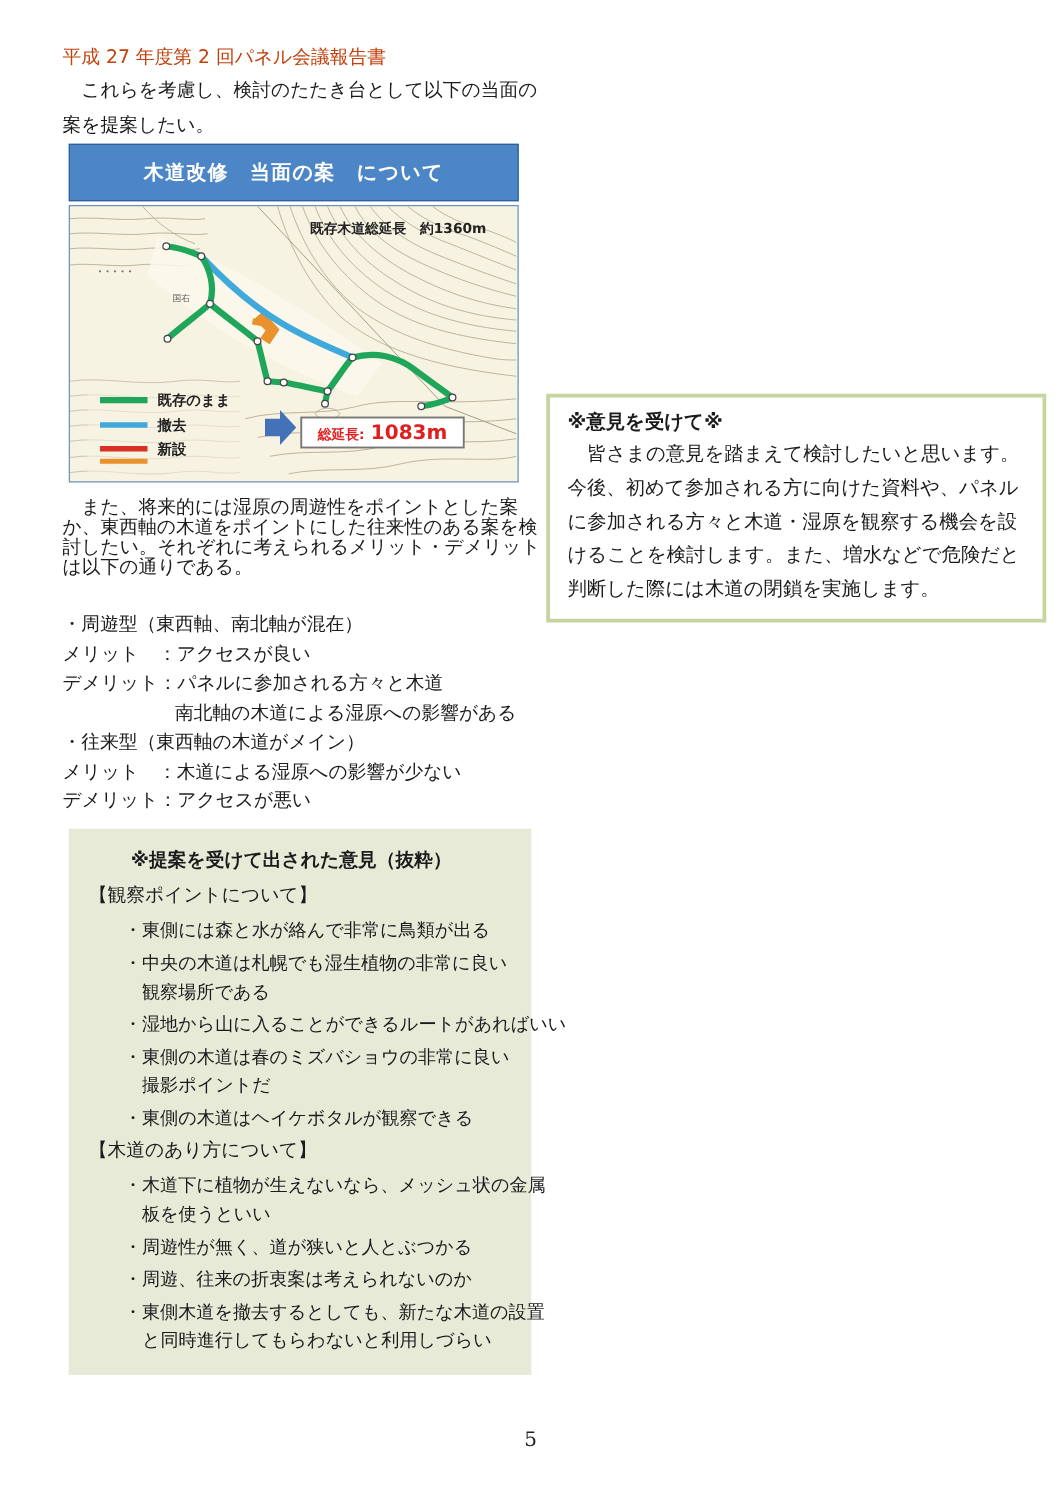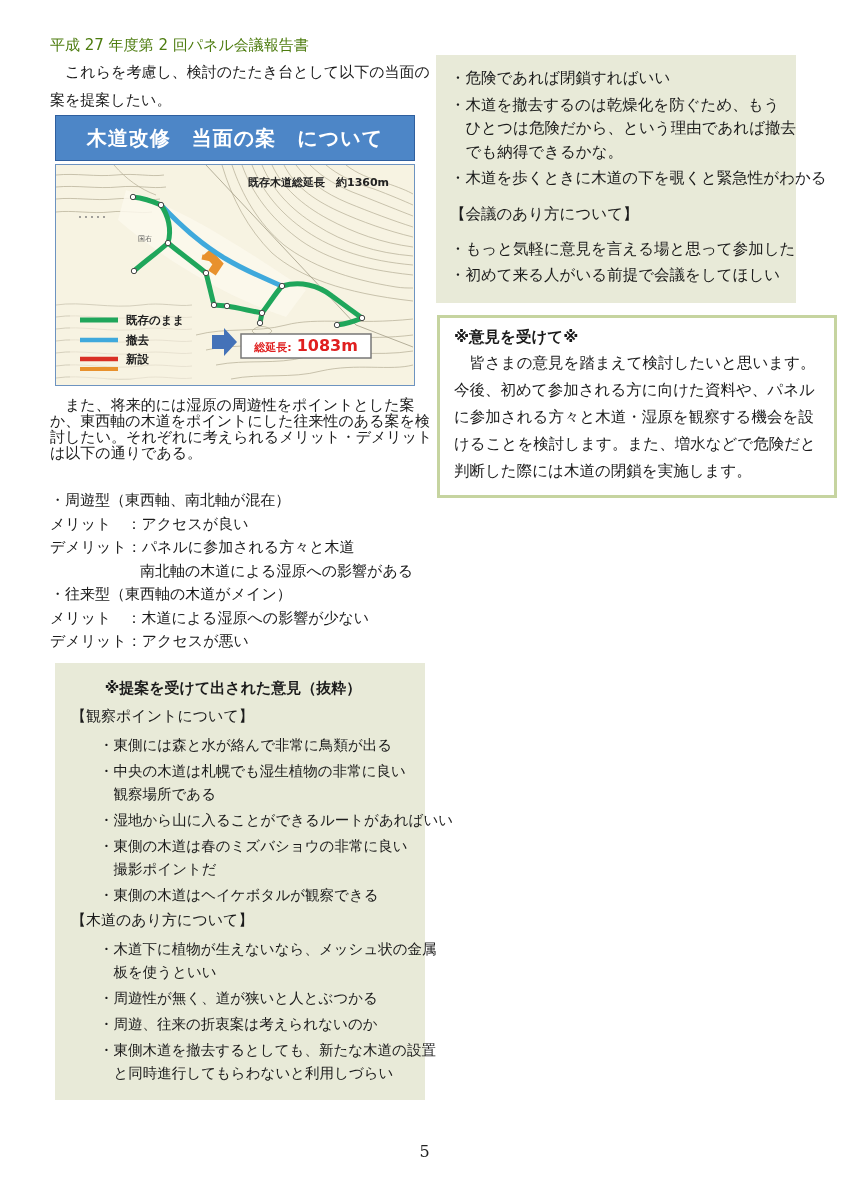--- a/index.html
+++ b/index.html
@@ -1,26 +1,26 @@
 <!DOCTYPE html>
 <html><head>
 <meta charset="utf-8">
 <style>
   html,body { margin:0; padding:0; background:#ffffff; }
   .page {
     position:relative; width:849px; height:1200px; background:#ffffff;
     font-family:"DejaVu Sans", sans-serif; color:#1b1b1b; overflow:hidden;
   }
-  .doc-header { position:absolute; left:50px; top:36px; font-size:15px; color:#4d7c0f; }
+  .doc-header { position:absolute; left:50px; top:36px; font-size:15px; color:#c2410c; }
   .intro { position:absolute; left:50px; top:58px; width:384px; font-size:15px; line-height:28px; }
 
   .figure { position:absolute; left:55px; top:115px; width:360px; }
   .fig-title {
     box-sizing:border-box; background:#4d86c7; border:1px solid #2f5f9e; color:#ffffff;
-    font-size:20px; font-weight:bold; text-align:center; height:46px; line-height:44px;
+    font-size:16px; font-weight:bold; text-align:center; height:46px; line-height:44px;
     letter-spacing:1px; margin-bottom:3px;
   }
   .map-wrap { box-sizing:border-box; border:1px solid #6d93c0; background:#f7f3e2; height:222px; position:relative; }
   .map-wrap svg { display:block; width:100%; height:100%; }
 
   .para2 { position:absolute; left:50px; top:397px; width:386px; font-size:15px; line-height:16px; }
   .plan  { position:absolute; left:50px; top:489px; font-size:15px; line-height:23.5px;font-family:Liberation Serif, serif; }
 
   .bullet { padding-left:1em; text-indent:-1em; white-space:pre-line; }
 
@@ -195,30 +195,20 @@
     <div class="bullet">・東側の木道はヘイケボタルが観察できる</div>
     <div class="sec-head">【木道のあり方について】</div>
     <div class="bullet">・木道下に植物が生えないなら、メッシュ状の金属
 板を使うといい</div>
     <div class="bullet">・周遊性が無く、道が狭いと人とぶつかる</div>
     <div class="bullet">・周遊、往来の折衷案は考えられないのか</div>
     <div class="bullet">・東側木道を撤去するとしても、新たな木道の設置
 と同時進行してもらわないと利用しづらい</div>
   </div>
 
-  <div class="rbox">
-    <div class="bullet">・危険であれば閉鎖すればいい</div>
-    <div class="bullet">・木道を撤去するのは乾燥化を防ぐため、もう
-ひとつは危険だから、という理由であれば撤去
-でも納得できるかな。</div>
-    <div class="bullet">・木道を歩くときに木道の下を覗くと緊急性がわかる</div>
-    <div class="sec-head">【会議のあり方について】</div>
-    <div class="bullet">・もっと気軽に意見を言える場と思って参加した</div>
-    <div class="bullet">・初めて来る人がいる前提で会議をしてほしい</div>
-  </div>
 
   <div class="resp">
     <div class="box-title">※意見を受けて※</div>
     <div class="body">　皆さまの意見を踏まえて検討したいと思います。今後、初めて参加される方に向けた資料や、パネルに参加される方々と木道・湿原を観察する機会を設けることを検討します。また、増水などで危険だと判断した際には木道の閉鎖を実施します。</div>
   </div>
 
   <div class="page-num">5</div>
 
 </div>
 

